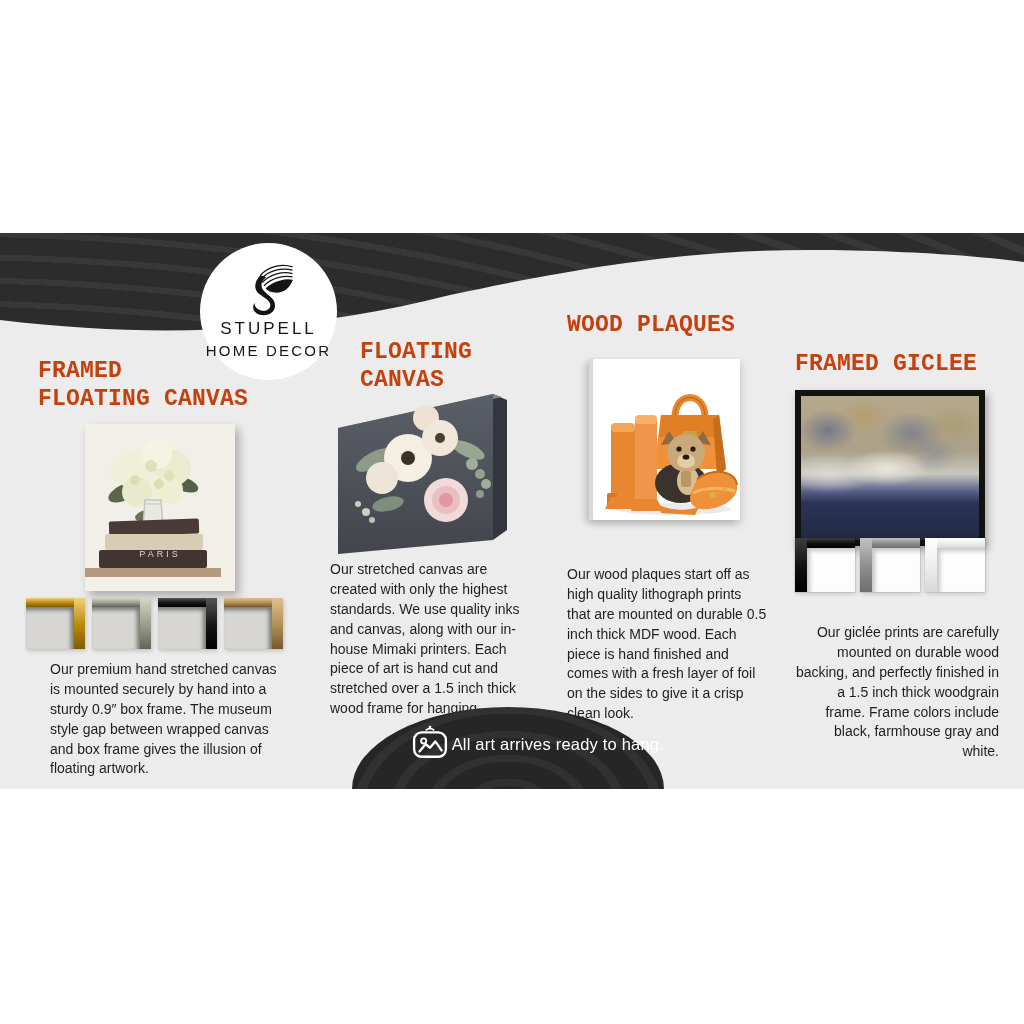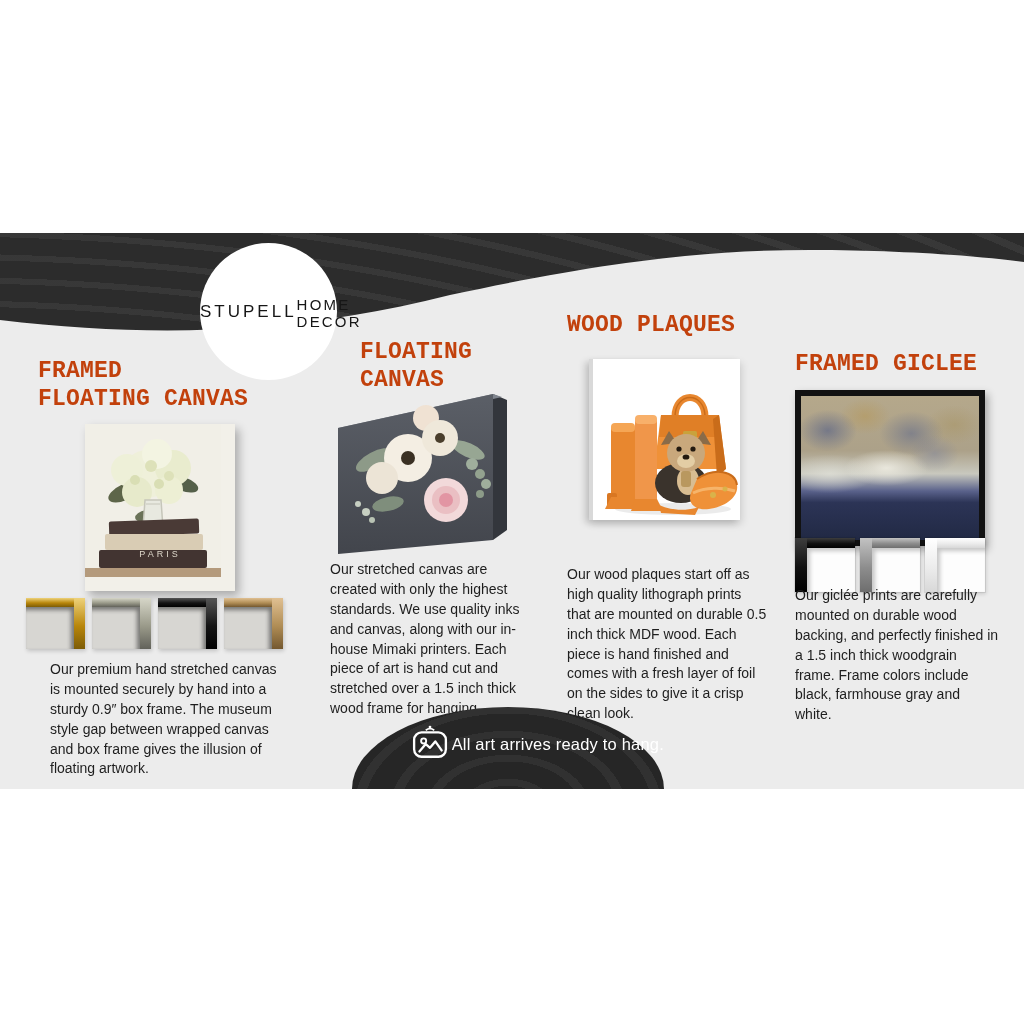--- a/index.html
+++ b/index.html
@@ -7,21 +7,21 @@
         font-family:"Liberation Sans",sans-serif;color:#1d1d1d;}
 
   
   .band{position:absolute;left:0;top:233px;width:1024px;height:556px;background-color:#2c2c2c;
         background-image:repeating-radial-gradient(ellipse 1500px 760px at -6% 118%,
           rgba(255,255,255,0.055) 0 12px, rgba(255,255,255,0) 12px 46px);}
   .gray-blob{position:absolute;left:0;top:0;width:100%;height:100%;display:block;}
 
   
   .logo-circle{position:absolute;left:200px;top:243px;width:137px;height:137px;border-radius:50%;
-        background:#ffffff;display:flex;flex-direction:row;align-items:center;z-index:5;}
+        background:#ffffff;display:flex;flex-direction:column;align-items:center;z-index:5;}
   .logo-mark{margin-top:13px;width:56px;height:62px;}
   .logo-name{font-size:17px;font-weight:500;letter-spacing:3px;color:#161616;margin-top:1px;}
   .logo-tag{font-size:15px;font-weight:500;letter-spacing:2.2px;color:#161616;margin-top:3px;}
 
   
   .sec-title{position:absolute;font-family:Liberation Mono, monospace;
         font-weight:700;font-size:23px;line-height:1.2;color:#c2410c;letter-spacing:0.2px;z-index:4;}
   .sec-text{position:absolute;font-size:14px;line-height:1.42;color:#1e1e1e;z-index:4;}
 
   
@@ -280,21 +280,21 @@
         <div class="side"></div>
         <div class="gap"></div>
       </div>
     <div class="gcorner g-white" title="white">
         <div class="top"></div>
         <div class="side"></div>
         <div class="gap"></div>
       </div>
   </div>
 
-  <div class="sec-text" style="left:795px;top:586px;width:204px;">Our giclée prints are carefully mounted on durable wood backing, and perfectly finished in a 1.5 inch thick woodgrain frame. Frame colors include black, farmhouse gray and white.</div>
+  <div class="sec-text" style="left:795px;top:623px;width:204px;text-align:right;">Our giclée prints are carefully mounted on durable wood backing, and perfectly finished in a 1.5 inch thick woodgrain frame. Frame colors include black, farmhouse gray and white.</div>
 
   <div class="dome">
     <svg class="dome-icon" viewBox="0 0 40 34" aria-hidden="true">
       <circle cx="20" cy="2" r="1.3" fill="#ffffff"></circle>
       <path d="M16,5 Q20,2 24,5" stroke="#ffffff" stroke-width="1.6" fill="none"></path>
       <rect x="5" y="7" width="30" height="23" rx="7" stroke="#ffffff" stroke-width="2.2" fill="none"></rect>
       <circle cx="14" cy="15" r="2.4" stroke="#ffffff" stroke-width="1.8" fill="none"></circle>
       <polyline points="10,25 16,18 20,21.5 25,15.5 31,24" stroke="#ffffff" stroke-width="2.2" fill="none" stroke-linecap="round" stroke-linejoin="round"></polyline>
     </svg>
     <div class="dome-text">All art arrives ready to hang.</div>

